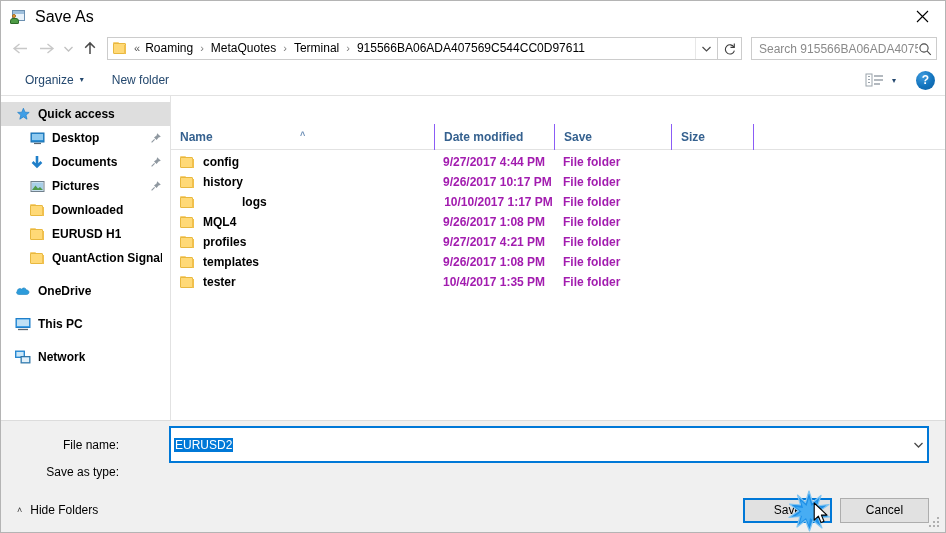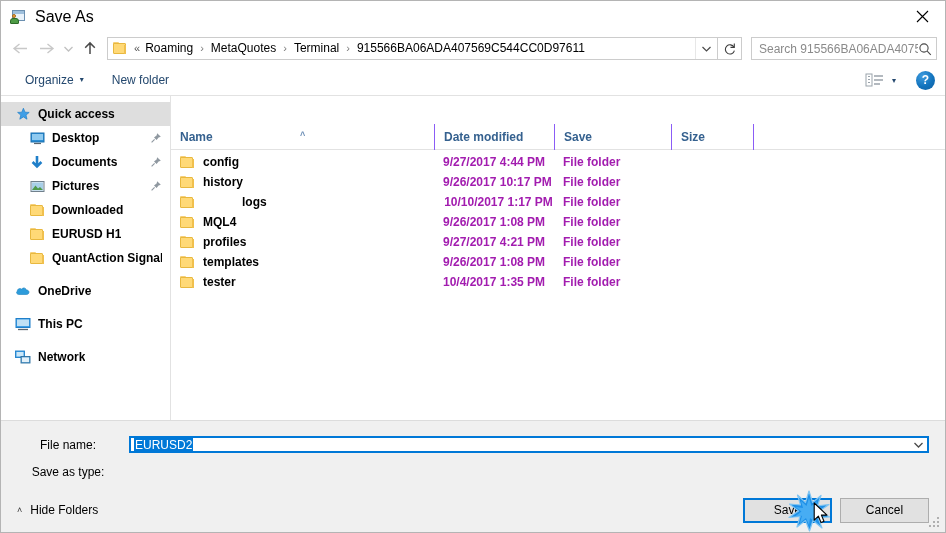--- a/index.html
+++ b/index.html
@@ -214,26 +214,26 @@
   
   .form-area {
     background: #f0f0f0;
     border-top: 1px solid #dcdcdc;
     padding: 12px 16px 0 16px;
     height: 68px; min-height: 68px;
   }
   .form-row { display: flex; align-items: center; height: 23px; }
   .form-row + .form-row { margin-top: 4px; }
   .form-label {
-    width: 112px; text-align: center; padding-right: 10px;
+    width: 112px; text-align: right; padding-right: 10px;
     font-size: 12px; color: #000;
   }
   .combo {
-    flex: 1; height: 17px; display: flex; align-items: center;
-    background: #fff; border: 1px solid #7a7a7a; position: relative;
+    flex: 1; height: 37px; display: flex; align-items: center;
+    background: #fff; border: 1px solid #7a7a7a; position: relative; margin-left: 40px;
   }
   .combo.focused { border: 2px solid #0078d7; }
   .combo.disabled { background: #e4e4e4; border: 1px solid #cfcfcf; }
   .combo .val {
     padding-left: 4px; font-size: 12px; color: #000; flex: 1;
     white-space: nowrap; overflow: hidden;
   }
   .combo .val.sel { background: #0078d7; color: #fff; flex: 0 0 auto; padding: 0 1px; margin-left:3px; }
   .combo .dd {
     width: 17px; height: 100%; display: flex; align-items: center; justify-content: center;

